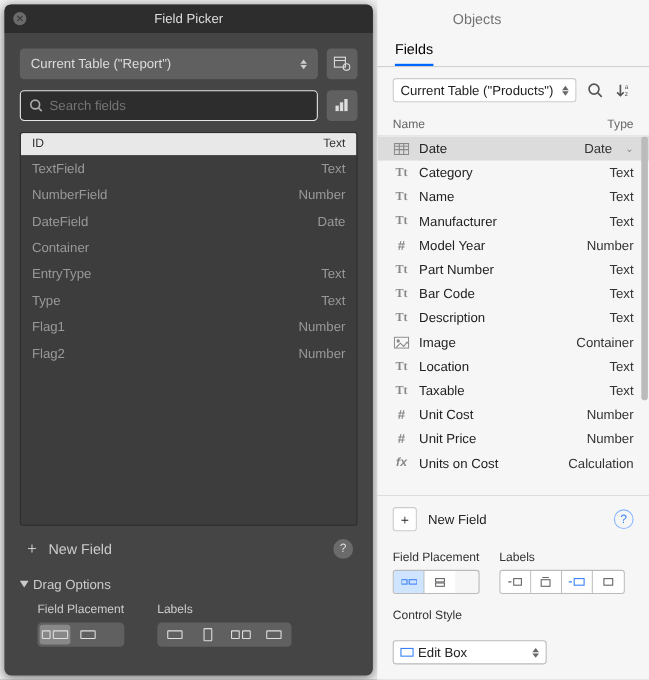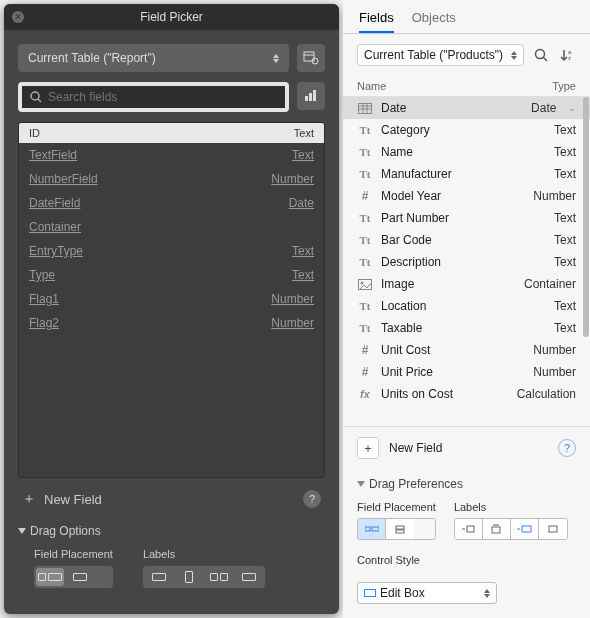--- a/index.html
+++ b/index.html
@@ -14,28 +14,28 @@
 .left-body { padding:14px; flex:1; display:flex; flex-direction:column; }
 .table-row { display:flex; gap:8px; margin-bottom:10px; }
 .table-select { flex:1; background:#606060; border-radius:4px; padding:6px 10px; color:#ddd; font-size:12px; display:flex; align-items:center; justify-content:space-between; }
 .stepper { display:flex; flex-direction:column; gap:1px; }
 .stepper-arrow { width:0; height:0; border-left:3px solid transparent; border-right:3px solid transparent; }
 .stepper-arrow.up { border-bottom:4px solid #ccc; }
 .stepper-arrow.down { border-top:4px solid #ccc; }
 .btn-sq { width:28px; height:28px; background:#606060; border-radius:4px; display:flex; align-items:center; justify-content:center; color:#ddd; }
 
 .search-row { display:flex; gap:8px; margin-bottom:10px; }
-.search-box { flex:1; background:#2d2d2d; border-radius:4px; border:4px solid #e5e5e5; padding:4px 8px; display:flex; align-items:center; gap:6px; }
+.search-box { flex:1; background:#2d2d2d; border-radius:4px; border:1px solid #e5e5e5; padding:4px 8px; display:flex; align-items:center; gap:6px; }
 .search-input { background:transparent; border:none; color:#aaa; font-size:12px; flex:1; outline:none; }
 
 .field-list { border:1px solid #2d2d2d; border-radius:3px; flex:1; overflow:hidden; background:#3d3d3d; }
 .field-header { background:#e8e8e8; display:flex; padding:4px 10px; font-size:11px; color:#333; }
 .field-header .col-name { flex:1; font-weight:400; }
 .field-header .col-type { text-align:right; }
-.field-row { display:flex; padding:5px 10px; font-size:12px; color:#999;text-decoration:underline; }
+.field-row { display:flex; padding:5px 10px; font-size:12px; color:#999; }
 .field-row .fname { flex:1; }
 .field-row .ftype { text-align:right; }
 
 .new-field-row { display:flex; align-items:center; padding:12px 4px; gap:8px; color:#ccc; font-size:13px; }
 .plus { font-size:14px; color:#ccc; }
 .help { width:18px; height:18px; border-radius:50%; background:#6b6b6b; display:flex; align-items:center; justify-content:center; font-size:11px; color:#ddd; margin-left:auto; }
 
 .drag-section { color:#ccc; font-size:12px; padding:4px 0 12px; }
 .drag-hdr { display:flex; align-items:center; gap:4px; margin-bottom:10px; }
 .tri { width:0; height:0; border-left:4px solid transparent; border-right:4px solid transparent; border-top:6px solid #ccc; }
@@ -47,21 +47,21 @@
 .seg-btn.active { background:#888; }
 .ic-rect { width:14px; height:8px; border:1px solid #ddd; border-radius:1px; }
 .ic-rect.narrow { width:8px; }
 .ic-rect.vert { width:8px; height:12px; }
 .ic-two { display:flex; gap:2px; align-items:center; }
 
 
 .right-panel { flex:1; background:#f6f6f6; display:flex; flex-direction:column; font-size:12px; color:#222; }
 .tabs { display:flex; gap:18px; padding:10px 16px 0; border-bottom:1px solid #d0d0d0; }
 .tab { padding-bottom:6px; font-size:13px; color:#737373; }
-.tab.active { color:#000; border-bottom:2px solid #0066ff; font-weight:500; }
+.tab.active { color:#000; border-bottom:2px solid #0066ff; font-weight:500;margin-top:27px; }
 
 .right-toolbar { display:flex; align-items:center; gap:8px; padding:10px 14px; }
 .right-select { flex:1; background:#fff; border:1px solid #ccc; border-radius:3px; padding:3px 6px; display:flex; align-items:center; justify-content:space-between; font-size:12px; }
 .tool-icon { width:18px; height:18px; display:flex; align-items:center; justify-content:center; color:#555; }
 
 .r-header { display:flex; padding:4px 14px; font-size:11px; color:#666; border-bottom:1px solid #e0e0e0; }
 .r-header .col-name { flex:1; }
 .r-list { flex:1; overflow-y:auto; position:relative; }
 .r-row { display:flex; align-items:center; padding:4px 14px; gap:8px; font-size:12px; }
 .r-row.sel { background:#dcdcdc; }
@@ -368,24 +368,20 @@
     <div class="scrollbar"></div>
   </div>
   <div class="r-newfield">
     <div class="r-plus-btn">
         <span>＋</span>
       </div>
     <span>New Field</span>
     <span class="r-help">?</span>
   </div>
   <div class="r-drag">
-    <div class="r-drag-hdr">
-      <span class="tri-l"></span>
-      <span>Drag Preferences</span>
-    </div>
     <div class="r-drag-cols">
       <div>
         <div class="r-drag-title">Field Placement</div>
         <div class="lseg">
           <div class="lseg-btn active">
               <svg width="14" height="10">
                 <rect x="0" y="3" width="5" height="4" fill="none" stroke="#3b82f6"></rect>
                 <rect x="7" y="3" width="7" height="4" fill="none" stroke="#3b82f6"></rect>
               </svg>
             </div>

